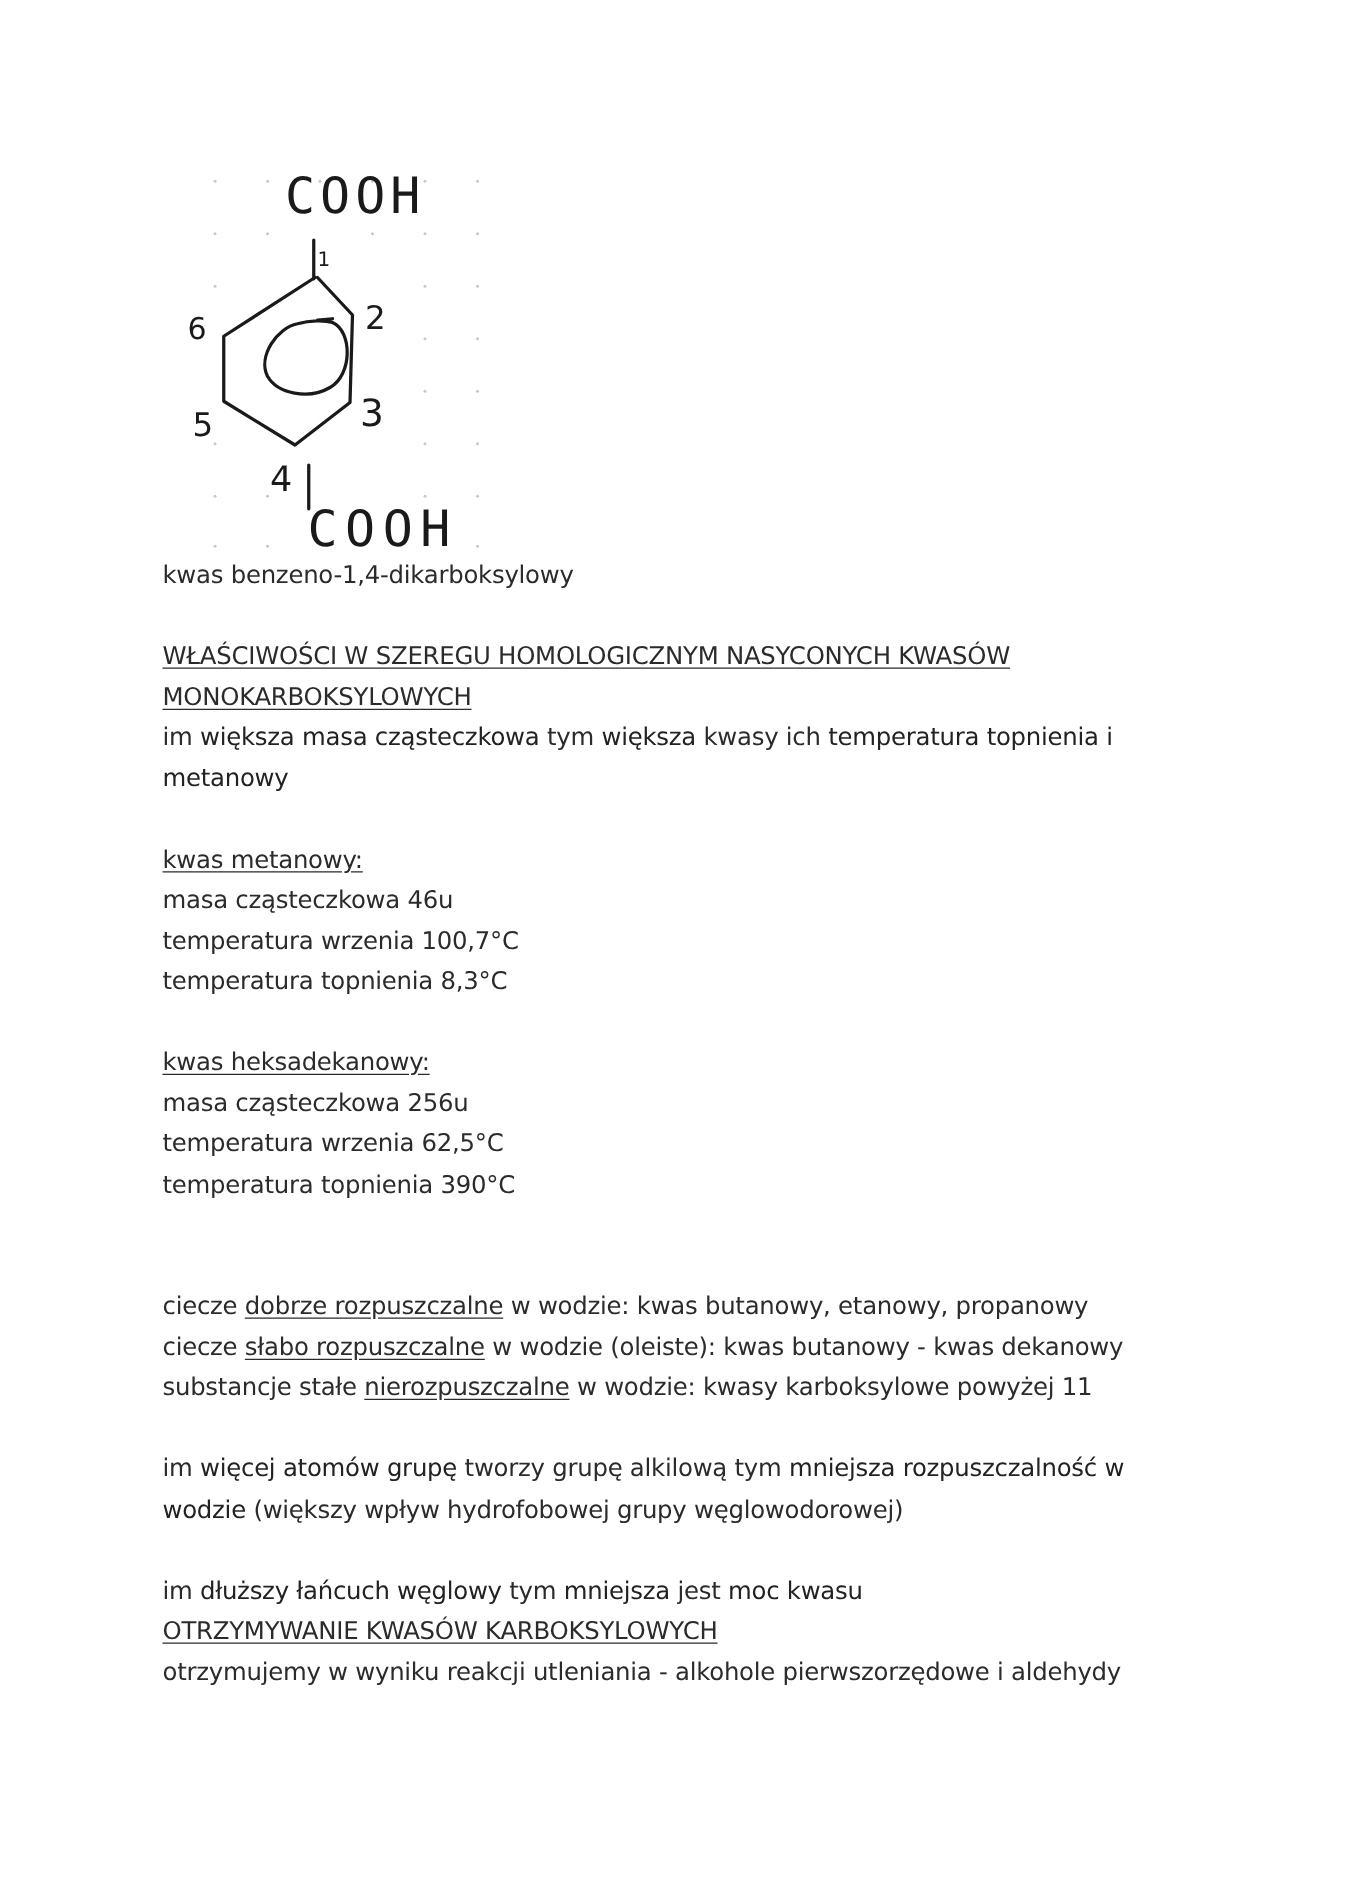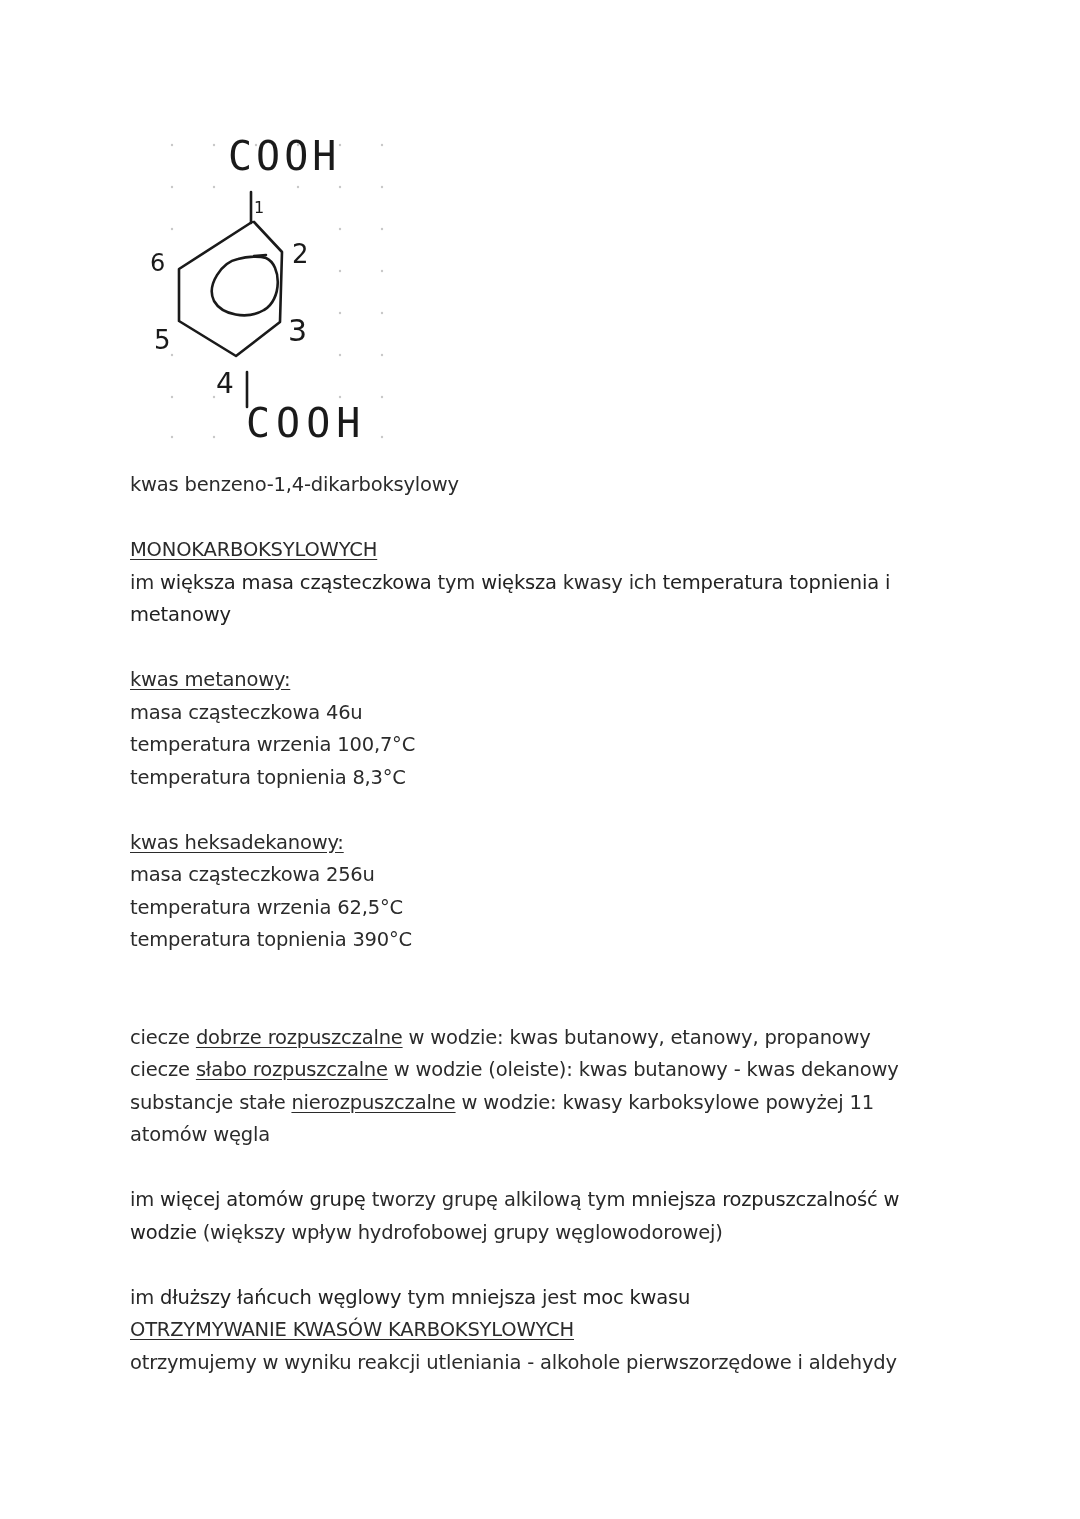--- a/index.html
+++ b/index.html
@@ -56,23 +56,24 @@
     <text x="104" y="312" font-family="DejaVu Sans Mono, monospace" font-size="40" fill="#1a1a1a" letter-spacing="6">COOH</text>
     <text x="112" y="88" font-family="DejaVu Sans, sans-serif" font-size="16" fill="#1a1a1a">1</text>
     <text x="150" y="138" font-family="DejaVu Sans, sans-serif" font-size="26" fill="#1a1a1a">2</text>
     <text x="146" y="216" font-family="DejaVu Sans, sans-serif" font-size="30" fill="#1a1a1a">3</text>
     <text x="74" y="268" font-family="DejaVu Sans, sans-serif" font-size="28" fill="#1a1a1a">4</text>
     <text x="12" y="224" font-family="DejaVu Sans, sans-serif" font-size="26" fill="#1a1a1a">5</text>
     <text x="8" y="146" font-family="DejaVu Sans, sans-serif" font-size="24" fill="#1a1a1a">6</text>
   </svg>
 </div>
 
-<div class="text" style="top:444px;margin-top:25px;">
+<div class="text" style="top:444px;">
   <span class="line">kwas benzeno-1,4-dikarboksylowy</span>
   <span class="line">&nbsp;</span>
+  <span class="line u">WŁAŚCIWOŚCI W SZEREGU HOMOLOGICZNYM NASYCONYCH KWASÓW </span>
   <span class="line u">MONOKARBOKSYLOWYCH</span>
   <span class="line"><span>im </span><b>większa masa cząsteczkowa</b><span> tym </span><b>większa</b><span> kwasy ich </span><b>temperatura topnienia i</b></span>
   <span class="line"><b>metanowy</b></span>
   <span class="line">&nbsp;</span>
 
   <span class="line u">kwas metanowy:</span>
   <span class="line">masa cząsteczkowa 46u</span>
   <span class="line">temperatura wrzenia 100,7°C</span>
   <span class="line">temperatura topnienia 8,3°C</span>
   <span class="line">&nbsp;</span>
@@ -80,21 +81,20 @@
   <span class="line u">kwas heksadekanowy:</span>
   <span class="line">masa cząsteczkowa 256u</span>
   <span class="line">temperatura wrzenia 62,5°C</span>
   <span class="line">temperatura topnienia 390°C</span>
   <span class="line">&nbsp;</span>
   <span class="line">&nbsp;</span>
 
   <span class="line"><span>ciecze </span><span class="u">dobrze rozpuszczalne</span><span> w wodzie: kwas butanowy, etanowy, propanowy</span></span>
   <span class="line"><span>ciecze </span><span class="u">słabo rozpuszczalne</span><span> w wodzie (oleiste): kwas butanowy - kwas dekanowy</span></span>
   <span class="line"><span>substancje stałe </span><span class="u">nierozpuszczalne</span><span> w wodzie: kwasy karboksylowe powyżej 11</span></span>
-  <span class="line">atomów węgla</span>
   <span class="line">&nbsp;</span>
 
   <span class="line"><span>im </span><b>więcej atomów grupę</b><span> tworzy grupę alkilową tym </span><b>mniejsza rozpuszczalność w</b></span>
   <span class="line"><b>wodzie</b><span> (większy wpływ hydrofobowej grupy węglowodorowej)</span></span>
   <span class="line">&nbsp;</span>
 
   <span class="line"><span>im </span><b>dłuższy łańcuch węglowy</b><span> tym </span><b>mniejsza</b><span> jest </span><b>moc kwasu</b></span>
   <span class="line u">OTRZYMYWANIE KWASÓW KARBOKSYLOWYCH</span>
   <span class="line">otrzymujemy w wyniku reakcji utleniania - alkohole pierwszorzędowe i aldehydy</span>
 </div>

